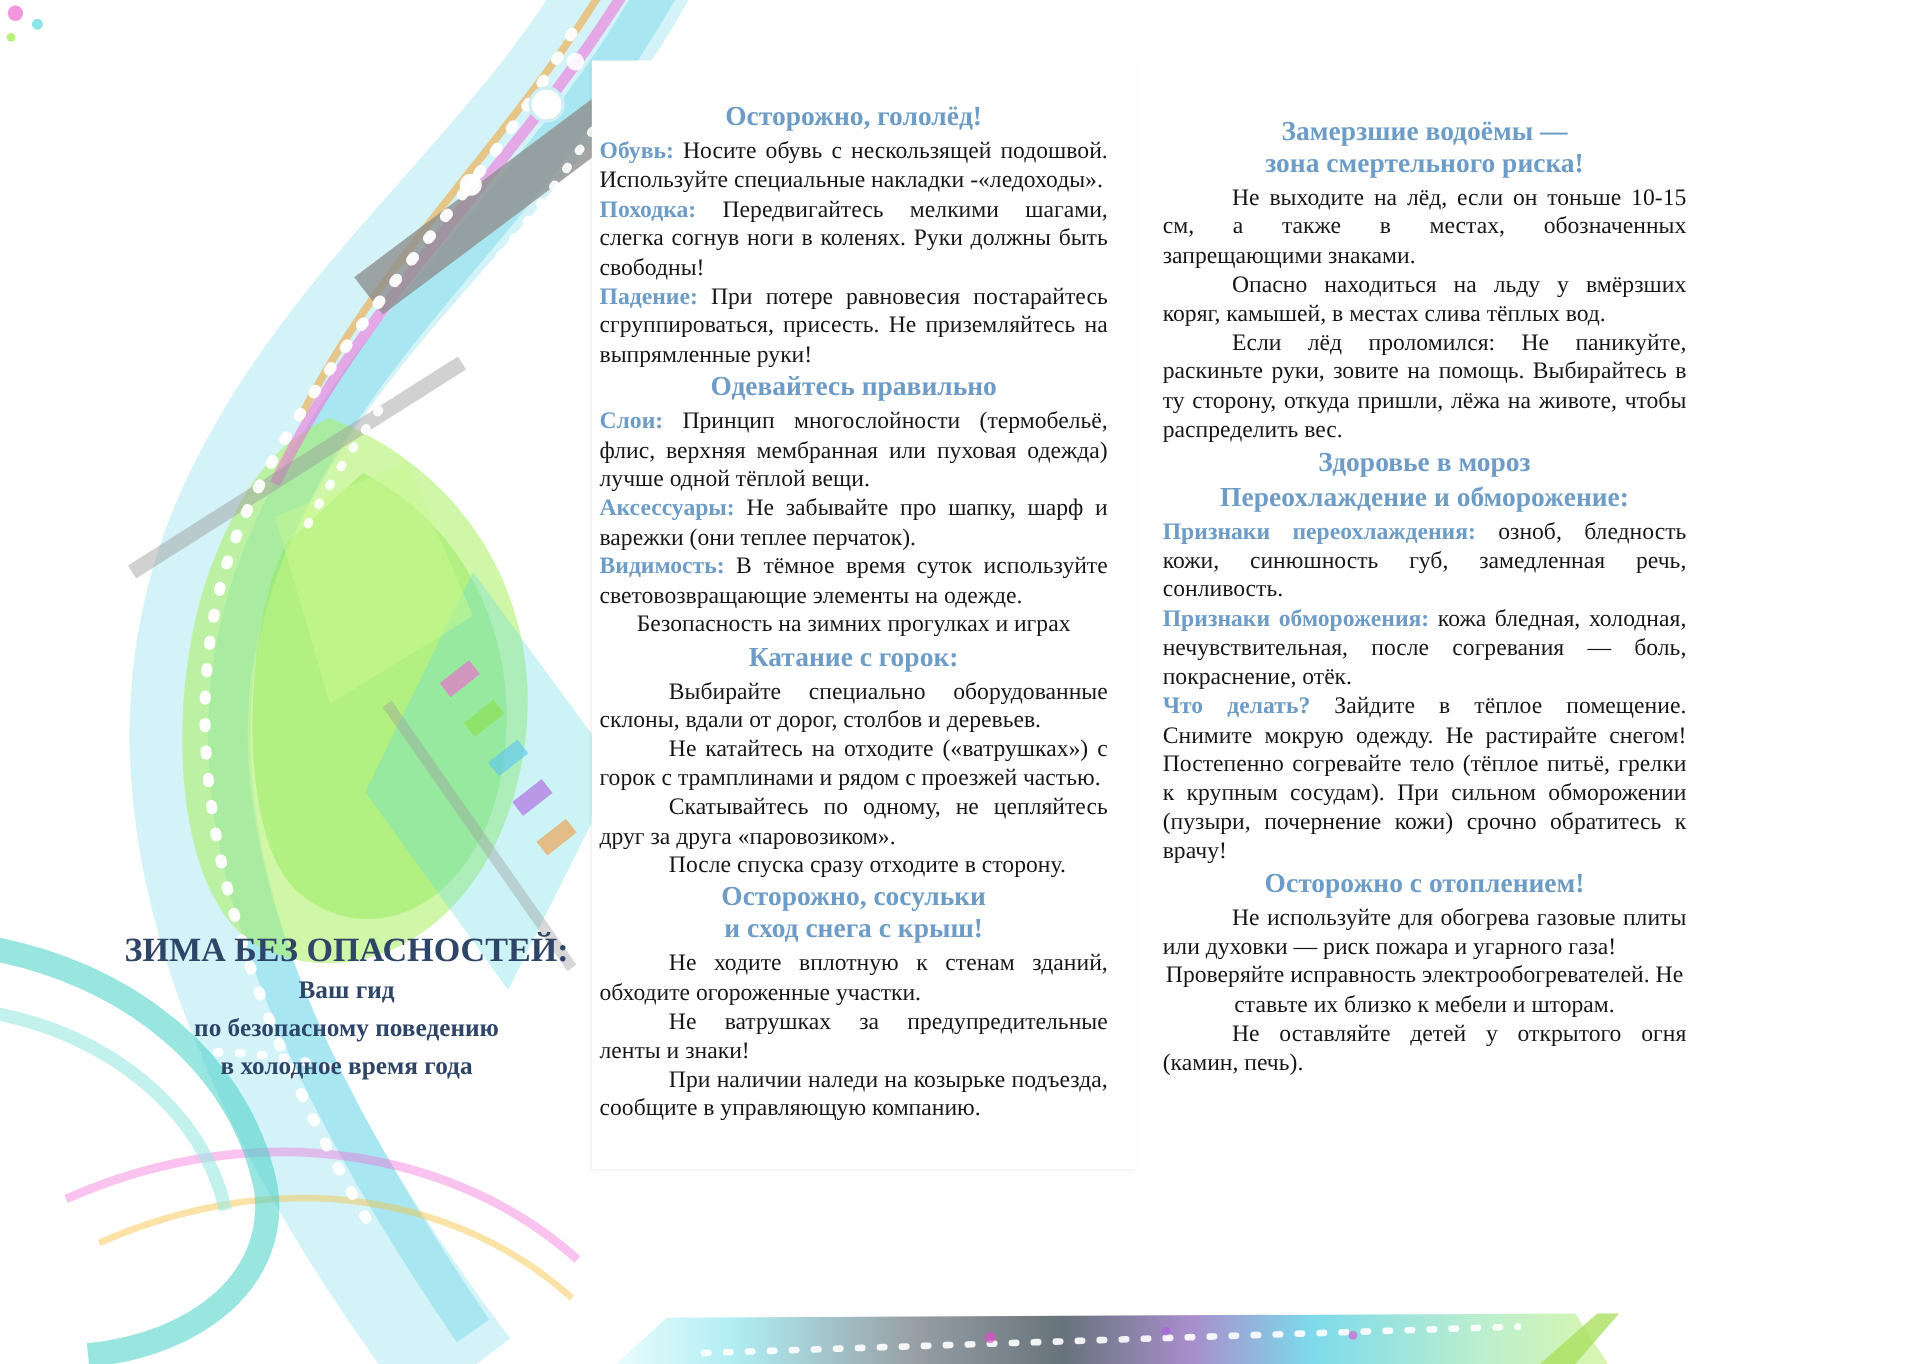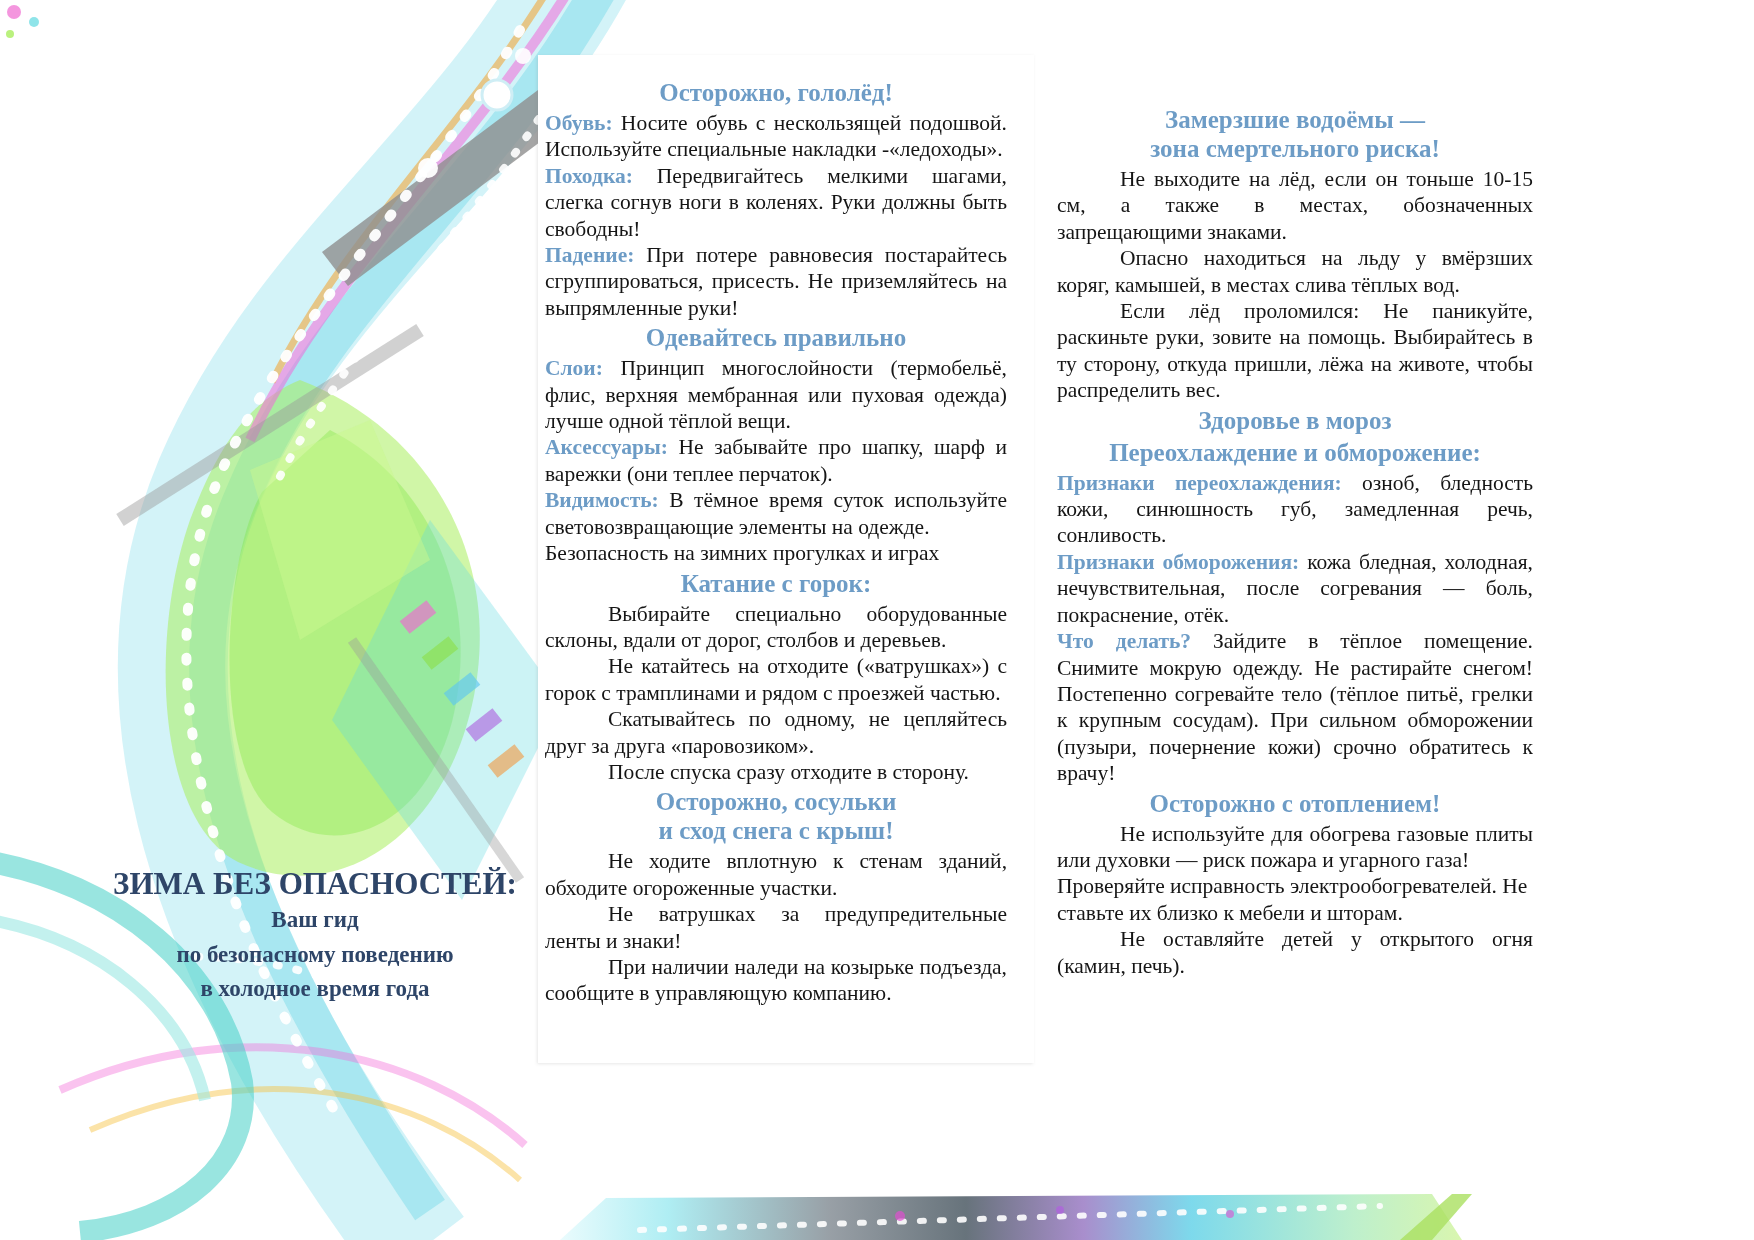--- a/index.html
+++ b/index.html
@@ -11,36 +11,36 @@
   .art-layer{position:absolute;left:0;top:0;width:1754px;height:1240px;z-index:0;}
   .content-panel{
     position:absolute;left:538px;top:55px;width:496px;height:1008px;
     background:#ffffff;z-index:1;
     box-shadow:-1px 1px 3px rgba(120,120,120,0.18);
   }
   .text-col{
     position:absolute;z-index:2;color:#151515;
     font-size:21.5px;line-height:26.4px;
   }
-  #col-middle{left:545px;top:76px;width:462px;}
+  #col-middle{left:545px;top:90px;width:462px;}
   #col-right{left:1057px;top:103px;width:476px;}
   .heading{
     color:#6d9cc6;font-weight:bold;text-align:center;
     font-size:25px;line-height:29px;margin:2px 0 3px 0;
   }
   .para{margin:0;text-align:justify;}
   .para.indent{text-indent:63px;}
-  .para.center{text-align:left;text-indent:0;}
+  .para.center{text-align:center;text-indent:0;}
   .label{color:#6d9cc6;font-weight:bold;}
   .title-block{
     position:absolute;left:70px;top:845px;width:490px;z-index:2;
     text-align:center;color:#2e4568;font-weight:bold;
   }
   .title-line{font-size:23px;line-height:34.5px;}
-  .title-line.first{font-size:31px;line-height:38px;margin-top:20px;}
+  .title-line.first{font-size:31px;line-height:38px;}
 </style>
 </head>
 <body>
 
 <svg class="art-layer" viewBox="0 0 1754 1240" xmlns="http://www.w3.org/2000/svg">
 
   <path d="M585,-40 C480,160 300,270 210,480 C130,670 170,920 420,1250" stroke="#c4eff6" stroke-width="110" fill="none" opacity="0.75"></path>
   <path d="M620,-50 C510,170 330,290 245,490 C165,670 205,880 430,1210" stroke="#7edcea" stroke-width="36" fill="none" opacity="0.5"></path>
 
   <path d="M300,380 C430,430 505,560 472,705 C440,845 330,905 238,862 C158,822 148,640 190,520 C220,440 252,400 300,380 Z" fill="#a9ee5e" opacity="0.55"></path>

